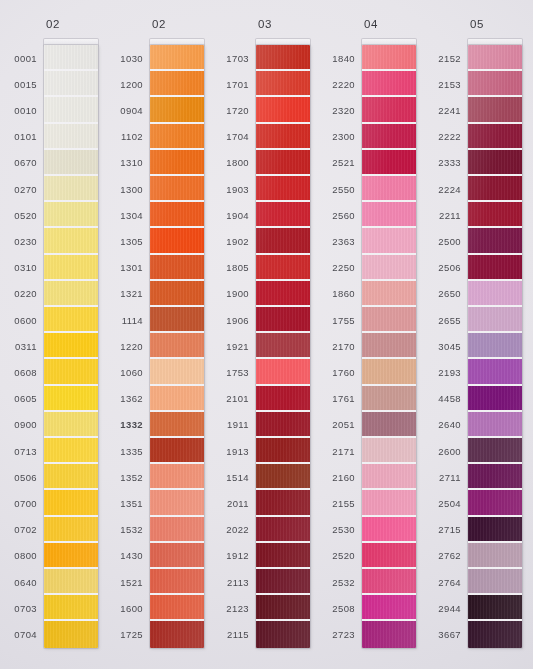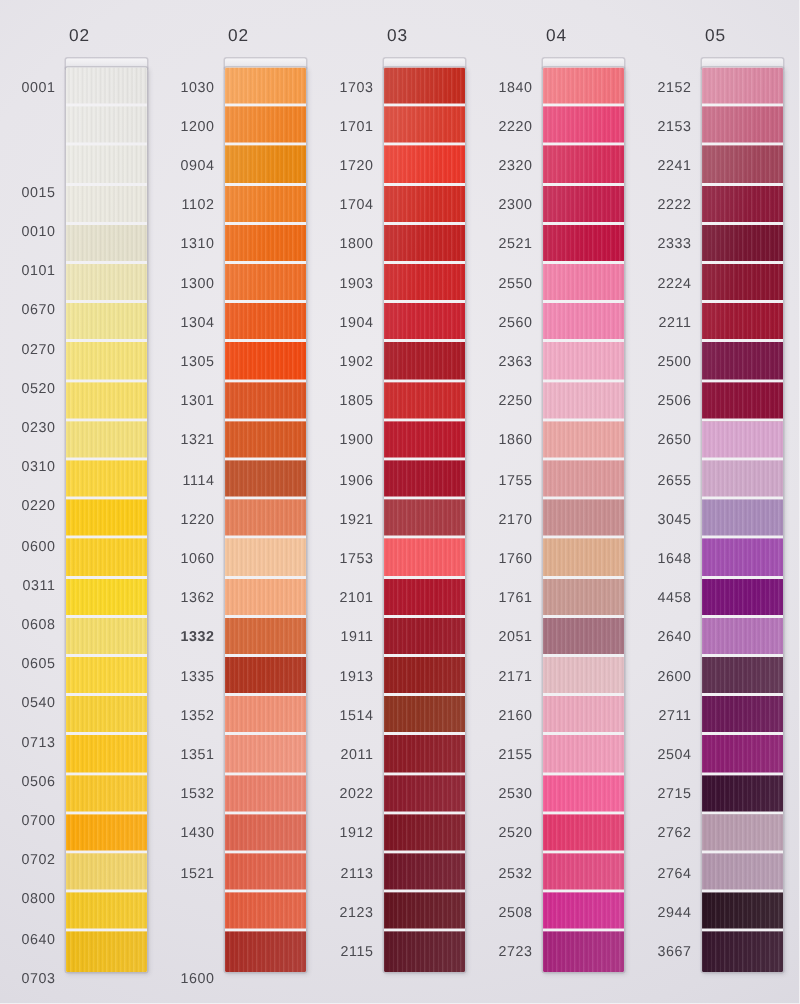--- a/index.html
+++ b/index.html
@@ -105,34 +105,34 @@
 <body>
 
 <div id="page">
   <div id="paper-bg"></div>
   <div id="columns-root">
       <div class="column" style="left: 0px;">
         <div class="col-header">02</div>
         <div class="strip-cap" style="top: 39px;"></div>
         <div class="labels">
           <div class="label" style="height: 26.2174px;">0001</div>
-          <div class="label" style="height: 26.2174px; margin-top: 44px;">0015</div>
+          <div class="label" style="height: 26.2174px;">0015</div>
           <div class="label" style="height: 26.2174px;">0010</div>
           <div class="label" style="height: 26.2174px;">0101</div>
           <div class="label" style="height: 26.2174px;">0670</div>
           <div class="label" style="height: 26.2174px;">0270</div>
           <div class="label" style="height: 26.2174px;">0520</div>
           <div class="label" style="height: 26.2174px;">0230</div>
           <div class="label" style="height: 26.2174px;">0310</div>
           <div class="label" style="height: 26.2174px;">0220</div>
           <div class="label" style="height: 26.2174px;">0600</div>
           <div class="label" style="height: 26.2174px;">0311</div>
           <div class="label" style="height: 26.2174px;">0608</div>
           <div class="label" style="height: 26.2174px;">0605</div>
-          <div class="label" style="height: 26.2174px;">0540</div>
+          <div class="label" style="height: 26.2174px;">0900</div>
           <div class="label" style="height: 26.2174px;">0713</div>
           <div class="label" style="height: 26.2174px;">0506</div>
           <div class="label" style="height: 26.2174px;">0700</div>
           <div class="label" style="height: 26.2174px;">0702</div>
           <div class="label" style="height: 26.2174px;">0800</div>
           <div class="label" style="height: 26.2174px;">0640</div>
           <div class="label" style="height: 26.2174px;">0703</div>
           <div class="label" style="height: 26.2174px;">0704</div>
         </div>
         <div class="strip" style="height: 603px;">
@@ -225,21 +225,21 @@
           <div class="label" style="height: 26.2174px;">1220</div>
           <div class="label" style="height: 26.2174px;">1060</div>
           <div class="label" style="height: 26.2174px;">1362</div>
           <div class="label" style="height: 26.2174px; font-weight: bold;">1332</div>
           <div class="label" style="height: 26.2174px;">1335</div>
           <div class="label" style="height: 26.2174px;">1352</div>
           <div class="label" style="height: 26.2174px;">1351</div>
           <div class="label" style="height: 26.2174px;">1532</div>
           <div class="label" style="height: 26.2174px;">1430</div>
           <div class="label" style="height: 26.2174px;">1521</div>
-          <div class="label" style="height: 26.2174px; margin-top: 44px;">1600</div>
+          <div class="label" style="height: 26.2174px;">1600</div>
           <div class="label" style="height: 26.2174px;">1725</div>
         </div>
         <div class="strip" style="height: 603px;">
           <div class="swatch" style="height: 26.2174px; background: rgb(247, 154, 70);">
             <span class="thread"></span>
           </div>
           <div class="swatch" style="height: 26.2174px; background: rgb(241, 129, 35);">
             <span class="thread"></span>
           </div>
           <div class="swatch" style="height: 26.2174px; background: rgb(233, 135, 15);">
@@ -516,21 +516,21 @@
           <div class="label" style="height: 26.2174px;">2241</div>
           <div class="label" style="height: 26.2174px;">2222</div>
           <div class="label" style="height: 26.2174px;">2333</div>
           <div class="label" style="height: 26.2174px;">2224</div>
           <div class="label" style="height: 26.2174px;">2211</div>
           <div class="label" style="height: 26.2174px;">2500</div>
           <div class="label" style="height: 26.2174px;">2506</div>
           <div class="label" style="height: 26.2174px;">2650</div>
           <div class="label" style="height: 26.2174px;">2655</div>
           <div class="label" style="height: 26.2174px;">3045</div>
-          <div class="label" style="height: 26.2174px;">1648</div>
+          <div class="label" style="height: 26.2174px;">2193</div>
           <div class="label" style="height: 26.2174px;">4458</div>
           <div class="label" style="height: 26.2174px;">2640</div>
           <div class="label" style="height: 26.2174px;">2600</div>
           <div class="label" style="height: 26.2174px;">2711</div>
           <div class="label" style="height: 26.2174px;">2504</div>
           <div class="label" style="height: 26.2174px;">2715</div>
           <div class="label" style="height: 26.2174px;">2762</div>
           <div class="label" style="height: 26.2174px;">2764</div>
           <div class="label" style="height: 26.2174px;">2944</div>
           <div class="label" style="height: 26.2174px;">3667</div>

